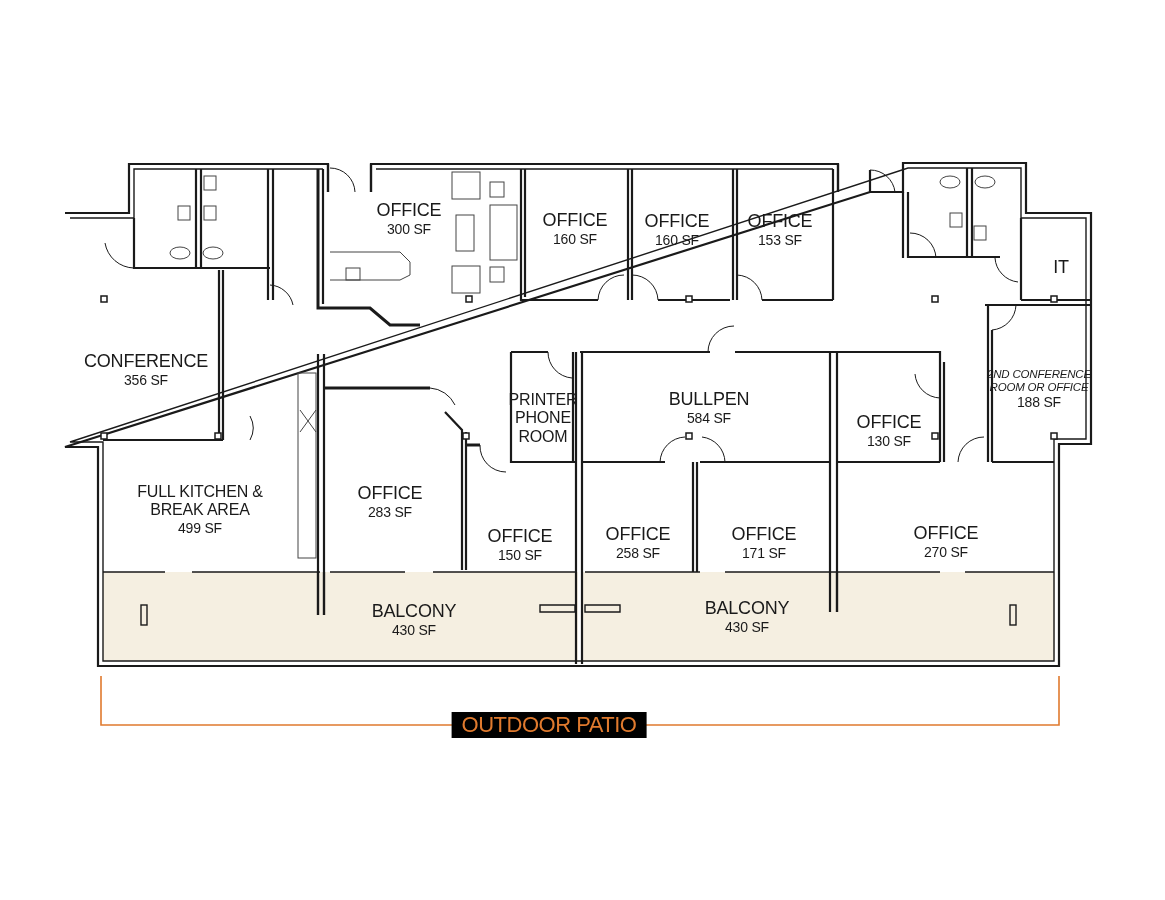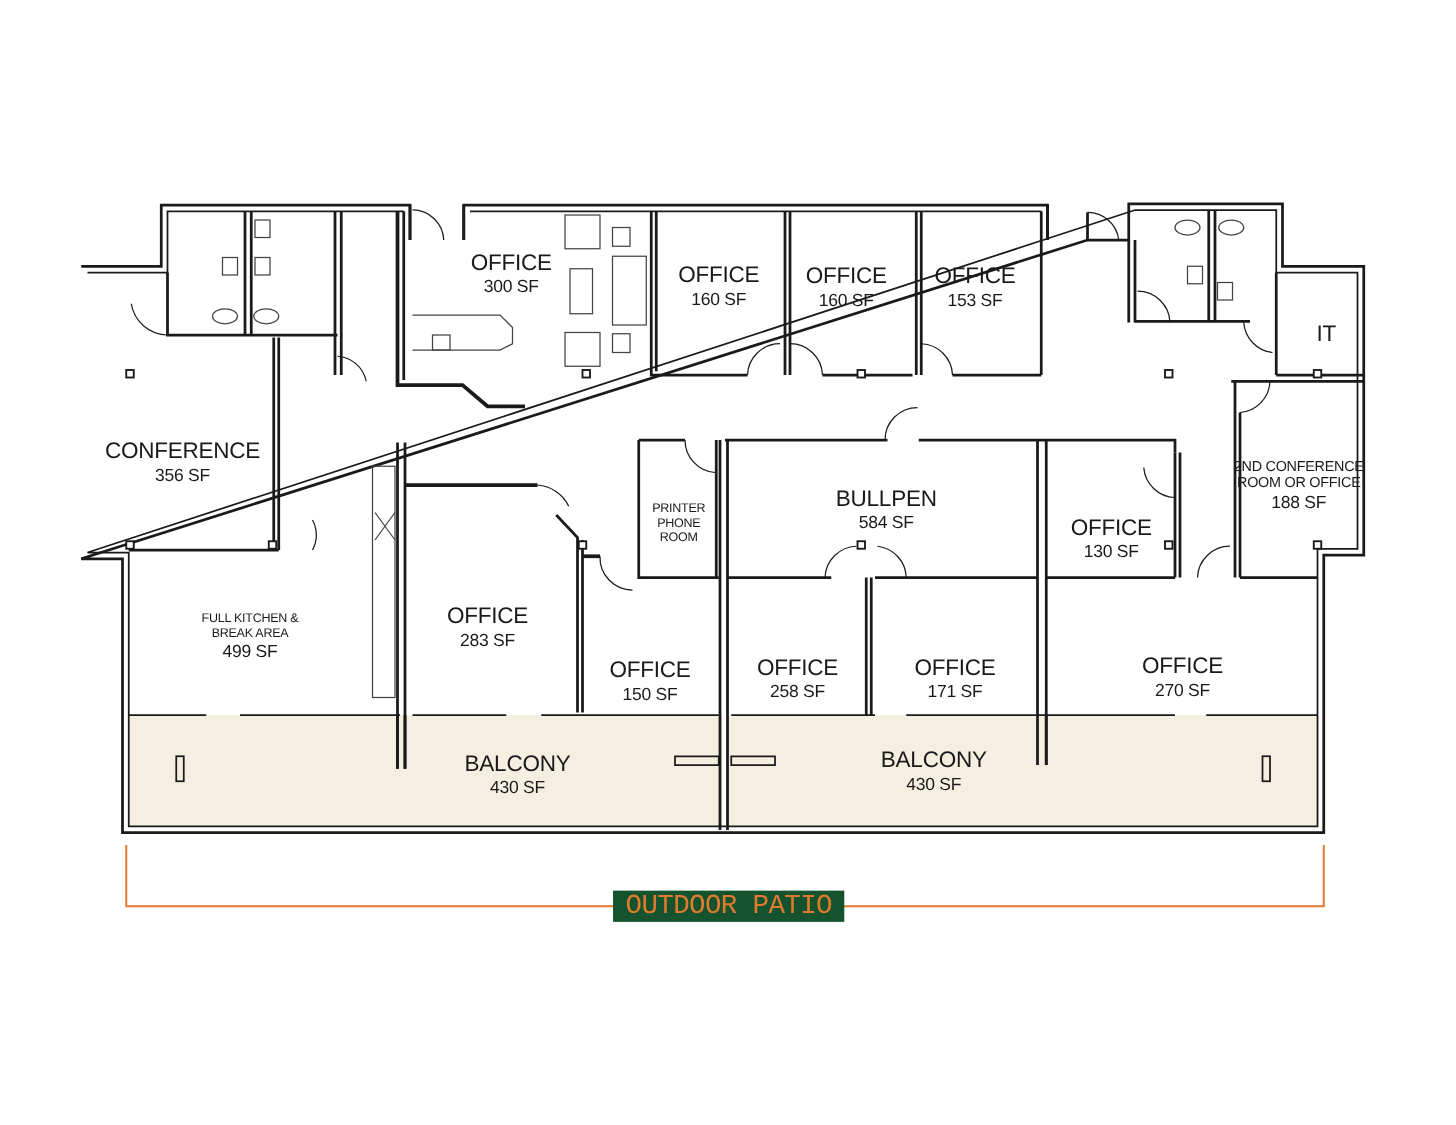--- a/index.html
+++ b/index.html
@@ -4,26 +4,26 @@
 <style>
   html, body { margin:0; padding:0; background:#ffffff; }
   body { width:1165px; height:900px; position:relative; overflow:hidden;
          font-family:"Liberation Sans", "DejaVu Sans", sans-serif; }
   #plan { position:absolute; left:0; top:0; }
   .lbl { position:absolute; transform:translate(-50%,-50%); text-align:center;
          color:#1a1a1a; white-space:nowrap; line-height:1.15;
          font-family:"Liberation Sans", "DejaVu Sans", sans-serif; letter-spacing:-0.2px; }
   .lbl .n { display:block; font-size:18px; }
   .lbl .a { display:block; font-size:14px; }
-  .lbl.sm .n { font-size:10px; }
-  .lbl.xs .n { font-size:11.5px; }
+  .lbl.sm .n { font-size:16px; }
+  .lbl.xs .n { font-size:11.5px;font-style:italic; }
   .lbl.xs .a { font-size:14px; }
-  .patio { position:absolute; left:583px; top:725px; transform:translate(-50%,-50%);
+  .patio { position:absolute; left:549px; top:725px; transform:translate(-50%,-50%);
            color:#e07a2e; font-size:22px; letter-spacing:-0.5px; white-space:nowrap;
-           font-family:Liberation Mono, monospace; background:#14532d; padding:0 10px; }
+           font-family:Liberation Sans, sans-serif; background:#000000; padding:0 10px; }
 </style>
 </head>
 <body>
 
 <svg id="plan" width="1165" height="900" viewBox="0 0 1165 900" xmlns="http://www.w3.org/2000/svg">
 
   <rect x="103" y="572" width="475" height="89" fill="#f5efe1"></rect>
   <rect x="583" y="572" width="472" height="89" fill="#f5efe1"></rect>
 
   <g fill="none" stroke="#1a1a1a" stroke-width="2.2" stroke-linejoin="miter">

